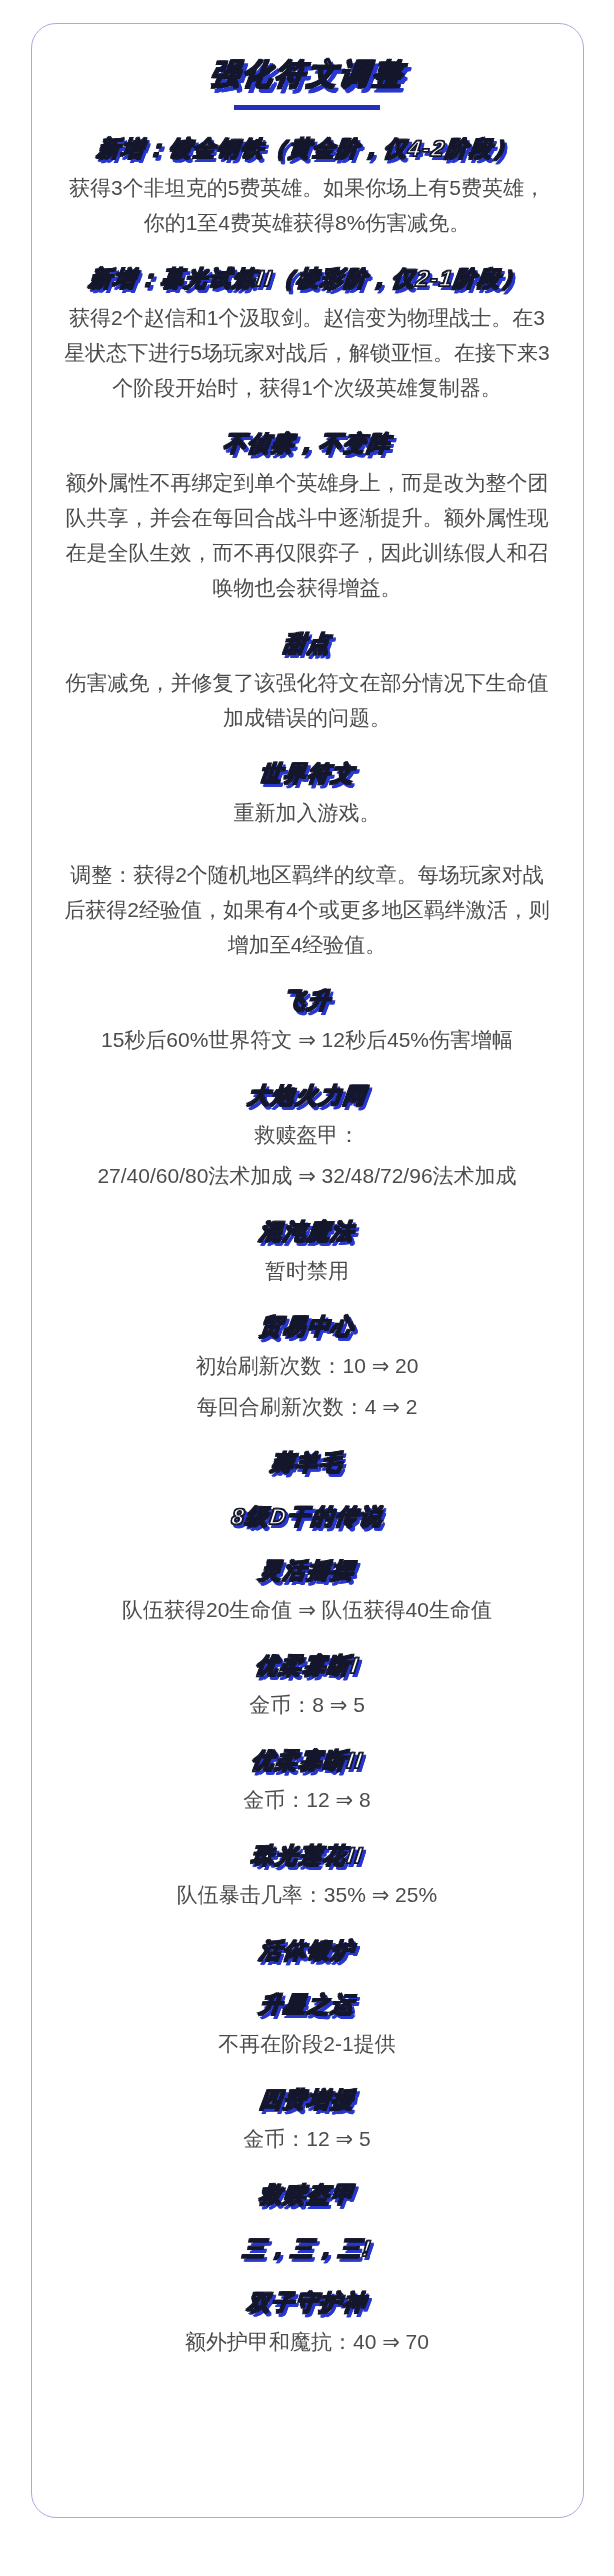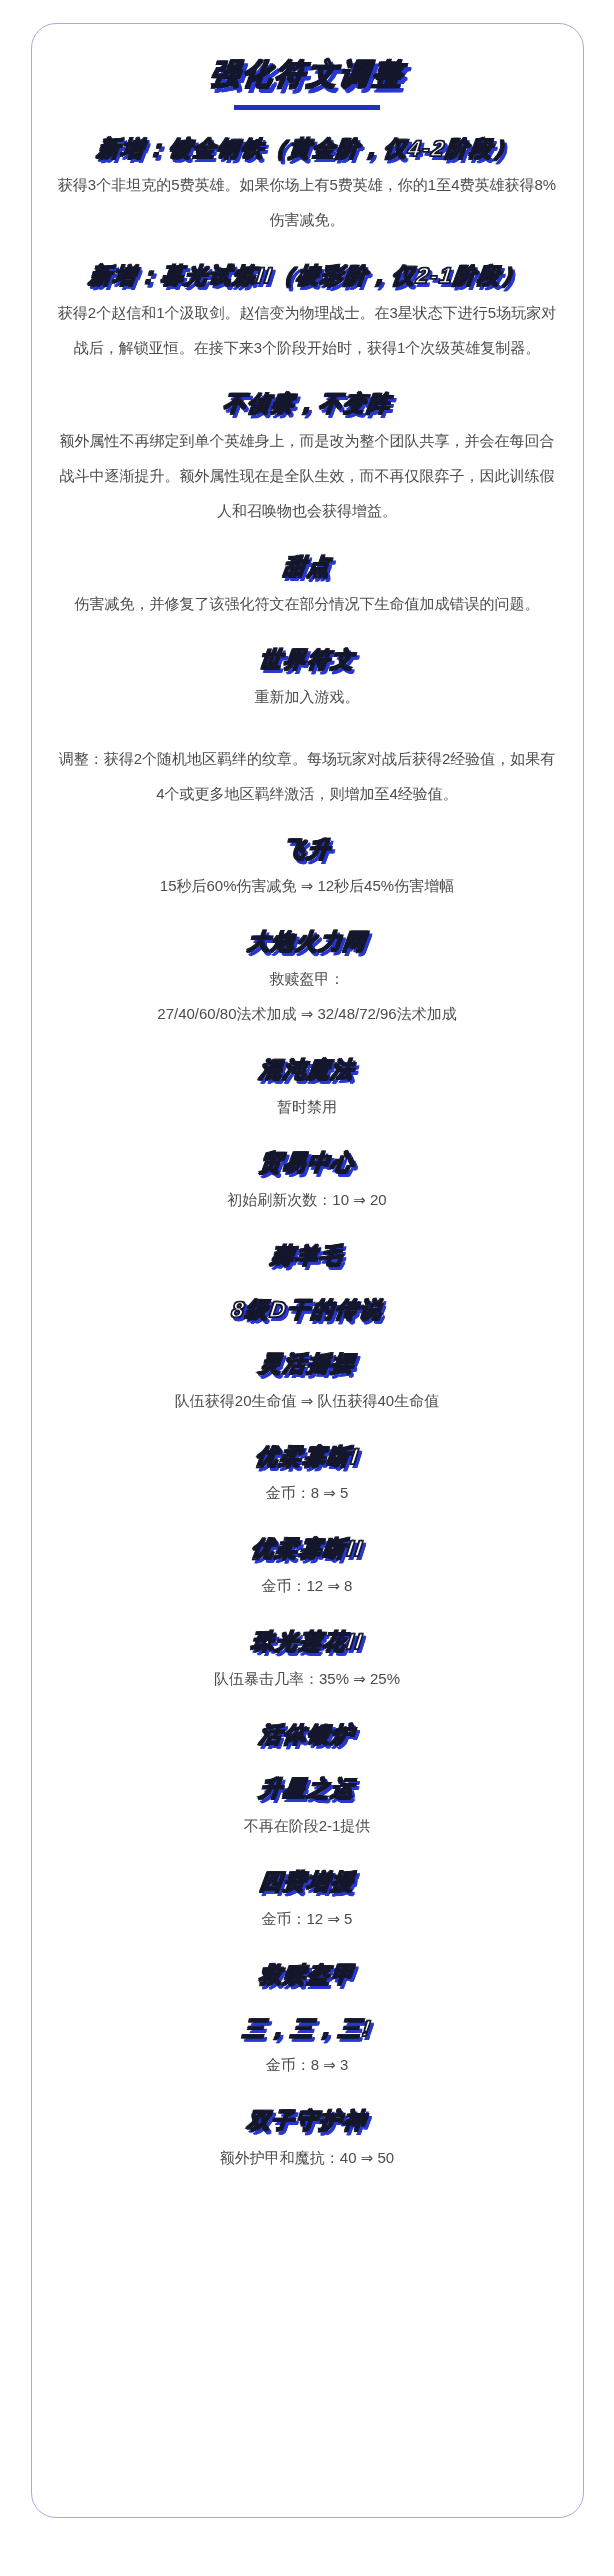--- a/index.html
+++ b/index.html
@@ -62,23 +62,23 @@
     letter-spacing: 1.9px;
     -webkit-text-stroke: 1.3px var(--ink);
     text-shadow:
       1px 1px 0 var(--ink), -1px -1px 0 var(--ink), 1px -1px 0 var(--ink), -1px 1px 0 var(--ink),
       2.9px 3.8px 0 var(--accent), 3.8px 2.9px 0 var(--accent), 3.8px 3.8px 0 var(--accent),
       1.9px 3.8px 0 var(--accent), 3.8px 1.9px 0 var(--accent);
     transform: skewX(-7deg);
   }
   .sec-p {
     text-align: center;
-    font-size: 15px;
+    font-size: 21px;
     line-height: 35px;
-    margin: 0;
+    margin: 6px;
     color: var(--body-color);
     font-weight: 400;
   }
   .sec-p.gap { margin-top: 27px; }
 </style>
 </head>
 <body>
 
 <div class="page">
   <div class="card">
@@ -101,34 +101,35 @@
           <h2 class="sec-h">甜点</h2>
           <p class="sec-p">伤害减免，并修复了该强化符文在部分情况下生命值加成错误的问题。</p>
         </section>
         <section class="sec">
           <h2 class="sec-h">世界符文</h2>
           <p class="sec-p">重新加入游戏。</p>
           <p class="sec-p gap">调整：获得2个随机地区羁绊的纹章。每场玩家对战后获得2经验值，如果有4个或更多地区羁绊激活，则增加至4经验值。</p>
         </section>
         <section class="sec">
           <h2 class="sec-h">飞升</h2>
-          <p class="sec-p">15秒后60%伤害减免 ⇒ 12秒后45%伤害增幅</p>
+          <p class="sec-p">15秒后60%世界符文 ⇒ 12秒后45%伤害增幅</p>
         </section>
         <section class="sec">
           <h2 class="sec-h">大炮火力网</h2>
           <p class="sec-p">救赎盔甲：</p>
           <p class="sec-p">27/40/60/80法术加成 ⇒ 32/48/72/96法术加成</p>
         </section>
         <section class="sec">
           <h2 class="sec-h">混沌魔法</h2>
           <p class="sec-p">暂时禁用</p>
         </section>
         <section class="sec">
           <h2 class="sec-h">贸易中心</h2>
           <p class="sec-p">初始刷新次数：10 ⇒ 20</p>
+          <p class="sec-p">每回合刷新次数：4 ⇒ 2</p>
         </section>
         <section class="sec">
           <h2 class="sec-h">薅羊毛</h2>
         </section>
         <section class="sec">
           <h2 class="sec-h">8级D干的传说</h2>
         </section>
         <section class="sec">
           <h2 class="sec-h">灵活摇摆</h2>
           <p class="sec-p">队伍获得20生命值 ⇒ 队伍获得40生命值</p>
@@ -154,22 +155,21 @@
         </section>
         <section class="sec">
           <h2 class="sec-h">四费增援</h2>
           <p class="sec-p">金币：12 ⇒ 5</p>
         </section>
         <section class="sec">
           <h2 class="sec-h">救赎盔甲</h2>
         </section>
         <section class="sec">
           <h2 class="sec-h">三，三，三!</h2>
-          <p class="sec-p">金币：8 ⇒ 3</p>
         </section>
         <section class="sec">
           <h2 class="sec-h">双子守护神</h2>
-          <p class="sec-p">额外护甲和魔抗：40 ⇒ 50</p>
+          <p class="sec-p">额外护甲和魔抗：40 ⇒ 70</p>
         </section>
       </div>
   </div>
 </div>
 
 
 </body></html>

